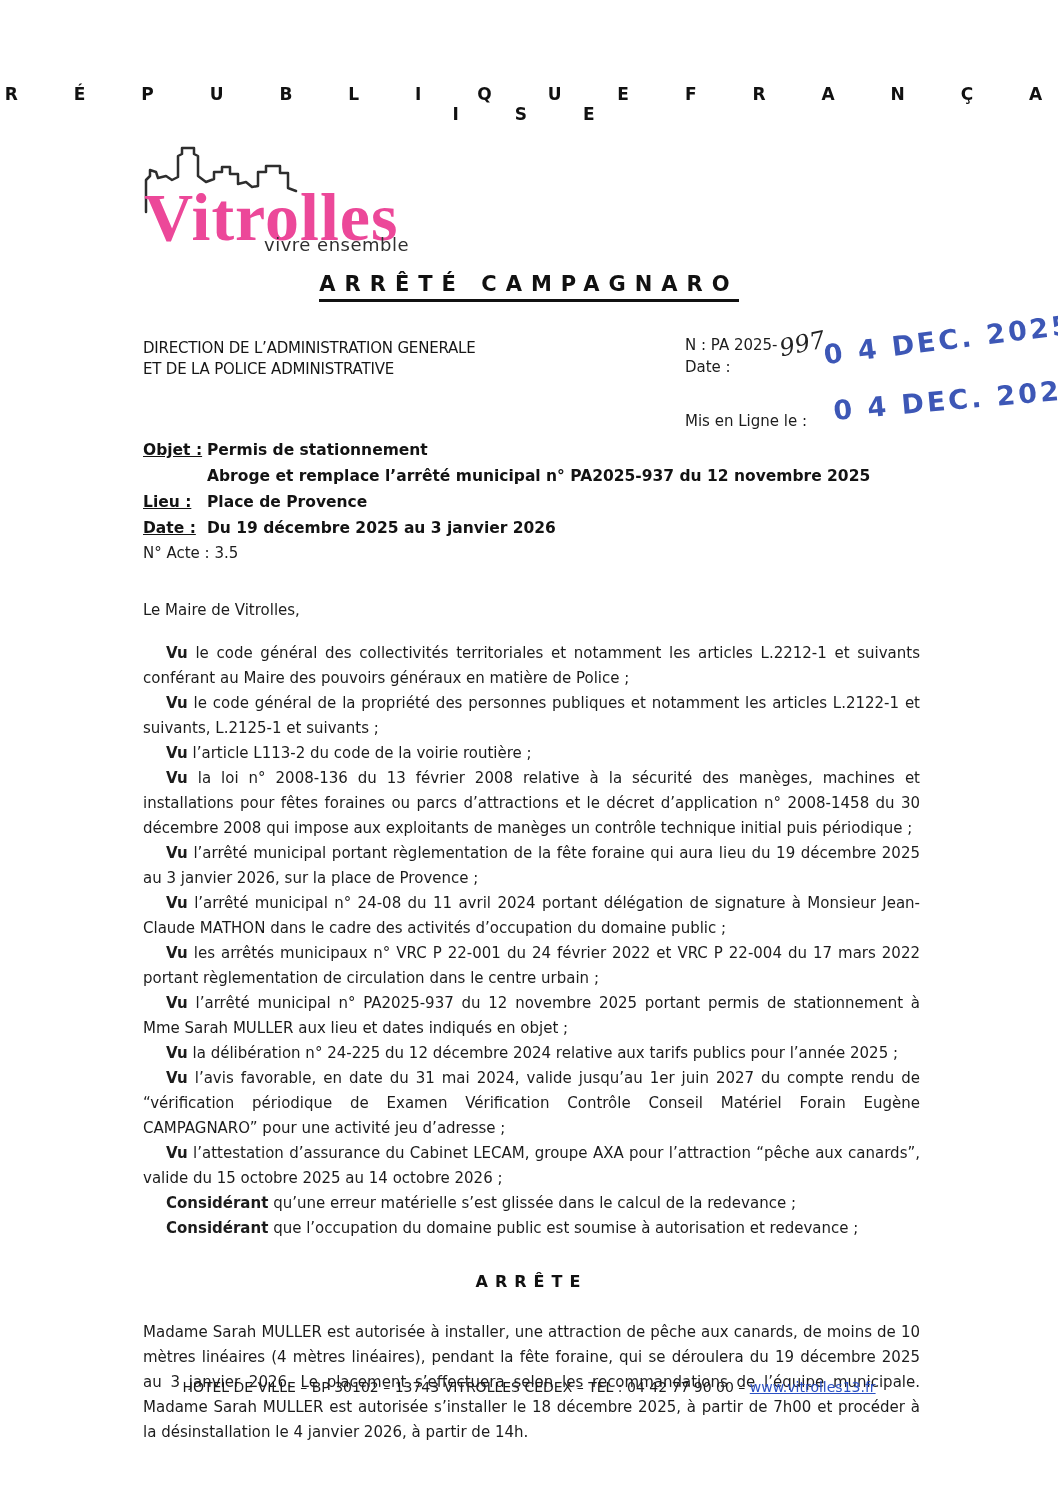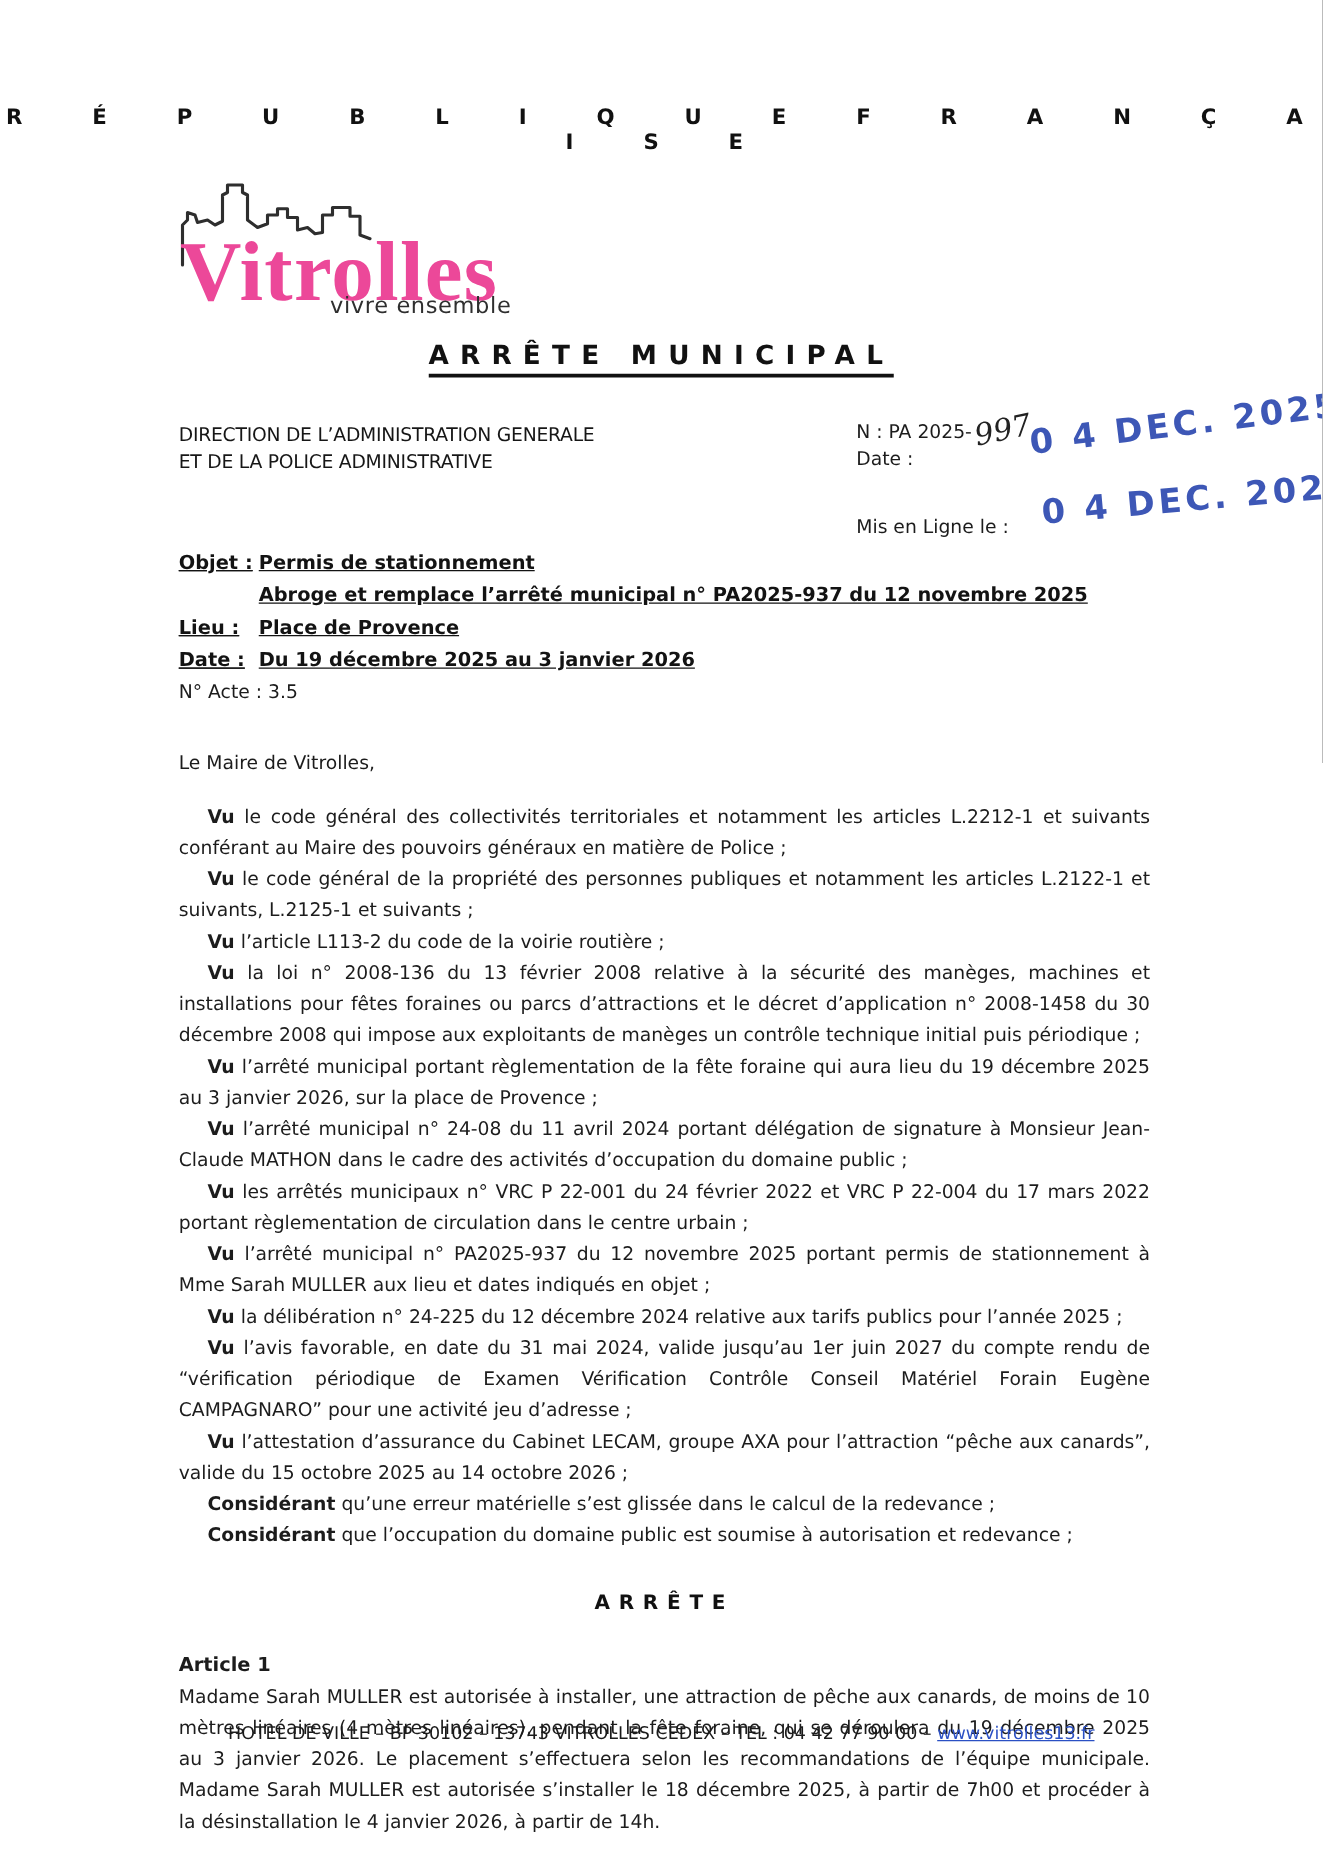--- a/index.html
+++ b/index.html
@@ -66,21 +66,21 @@
     font-family:"DejaVu Sans",sans-serif;
   }
   .stamp1{left:138px;top:-4px;transform:rotate(-7deg);}
   .stamp2{left:148px;top:56px;transform:rotate(-5deg);}
   
   .content{
     position:absolute;left:143px;top:437px;width:777px;
     font-size:15px;line-height:25px;
   }
   .objet-grid{display:grid;grid-template-columns:64px 1fr;column-gap:0;
-    font-weight:bold;font-size:15.5px;line-height:26px;color:#131313;text-decoration:underline;}
+    font-weight:bold;font-size:15.5px;line-height:26px;color:#131313;}
   .objet-label{text-decoration:underline;}
   .acte-line{}
   .salutation{margin-top:32px;}
   .recitals{margin-top:18px;text-align:justify;}
   .recital{margin:0;}
   .recital strong{font-weight:bold;margin-left:23px;}
   .arrete-heading{
     margin-top:28px;text-align:center;
     font-weight:bold;font-size:16px;letter-spacing:7px;color:#111;
   }
@@ -105,21 +105,21 @@
     <span>
       <svg width="250" height="72" viewBox="0 0 250 72">
         <path d="M4,70 L4,38 L8,34 L8,28 L14,30 L16,36 L24,34 L30,38 L36,35 L36,14 L40,12 L40,6 L52,6 L52,12 L56,14 L56,34 L64,40 L72,37 L72,30 L80,30 L80,25 L88,25 L88,32 L96,32 L96,42 L104,40 L110,45 L116,44 L116,30 L124,30 L124,24 L138,24 L138,31 L146,31 L146,46 L154,49" fill="none" stroke="#2e2e2e" stroke-width="2.5" stroke-linejoin="round" stroke-linecap="round"></path>
       </svg>
     </span>
     <div class="logo-name">Vitrolles</div>
     <div class="logo-tagline">vivre ensemble</div>
   </div>
 
   <div class="doc-title-wrap">
-    <span class="doc-title">ARRÊTE MUNICIPAL</span>
+    <span class="doc-title">ARRÊTÉ CAMPAGNARO</span>
   </div>
 
   <div class="direction">
     <div>DIRECTION  DE  L’ADMINISTRATION  GENERALE</div>
     <div>ET DE LA POLICE ADMINISTRATIVE</div>
   </div>
 
   <div class="meta">
     <div class="meta-line"><span>N : PA 2025-</span><span class="handwritten">997</span></div>
     <div class="meta-line">Date :</div>
@@ -157,21 +157,20 @@
       <p class="recital"><strong>Vu</strong> <span>la délibération n° 24-225 du 12 décembre 2024 relative aux tarifs publics pour l’année 2025 ;</span></p>
       <p class="recital"><strong>Vu</strong> <span>l’avis favorable, en date du 31 mai 2024, valide jusqu’au 1er juin 2027 du compte rendu de “vérification périodique de Examen Vérification Contrôle Conseil Matériel Forain Eugène CAMPAGNARO” pour une activité jeu d’adresse ;</span></p>
       <p class="recital"><strong>Vu</strong> <span>l’attestation d’assurance du Cabinet LECAM, groupe AXA pour l’attraction “pêche aux canards”, valide du 15 octobre 2025 au 14 octobre 2026 ;</span></p>
       <p class="recital"><strong>Considérant</strong> <span>qu’une erreur matérielle s’est glissée dans le calcul de la redevance ;</span></p>
       <p class="recital"><strong>Considérant</strong> <span>que l’occupation du domaine public est soumise à autorisation et redevance ;</span></p>
     </div>
 
     <div class="arrete-heading">ARRÊTE</div>
 
     <div class="article">
-      <p class="article-title">Article 1</p>
       <p>Madame Sarah MULLER est autorisée à installer, une attraction de pêche aux canards, de moins de 10 mètres linéaires (4 mètres linéaires), pendant la fête foraine, qui se déroulera du 19 décembre 2025 au 3 janvier 2026. Le placement s’effectuera selon les recommandations de l’équipe municipale. Madame Sarah MULLER est autorisée s’installer le 18 décembre 2025, à partir de 7h00 et procéder à la désinstallation le 4 janvier 2026, à partir de 14h.</p>
 
     </div>
 
   </div>
 
   <div class="footer">
     <span>HOTEL DE VILLE – BP 30102 – 13743 VITROLLES CEDEX – TEL : 04 42 77 90 00 – </span><a href="#">www.vitrolles13.fr</a>
   </div>
 

